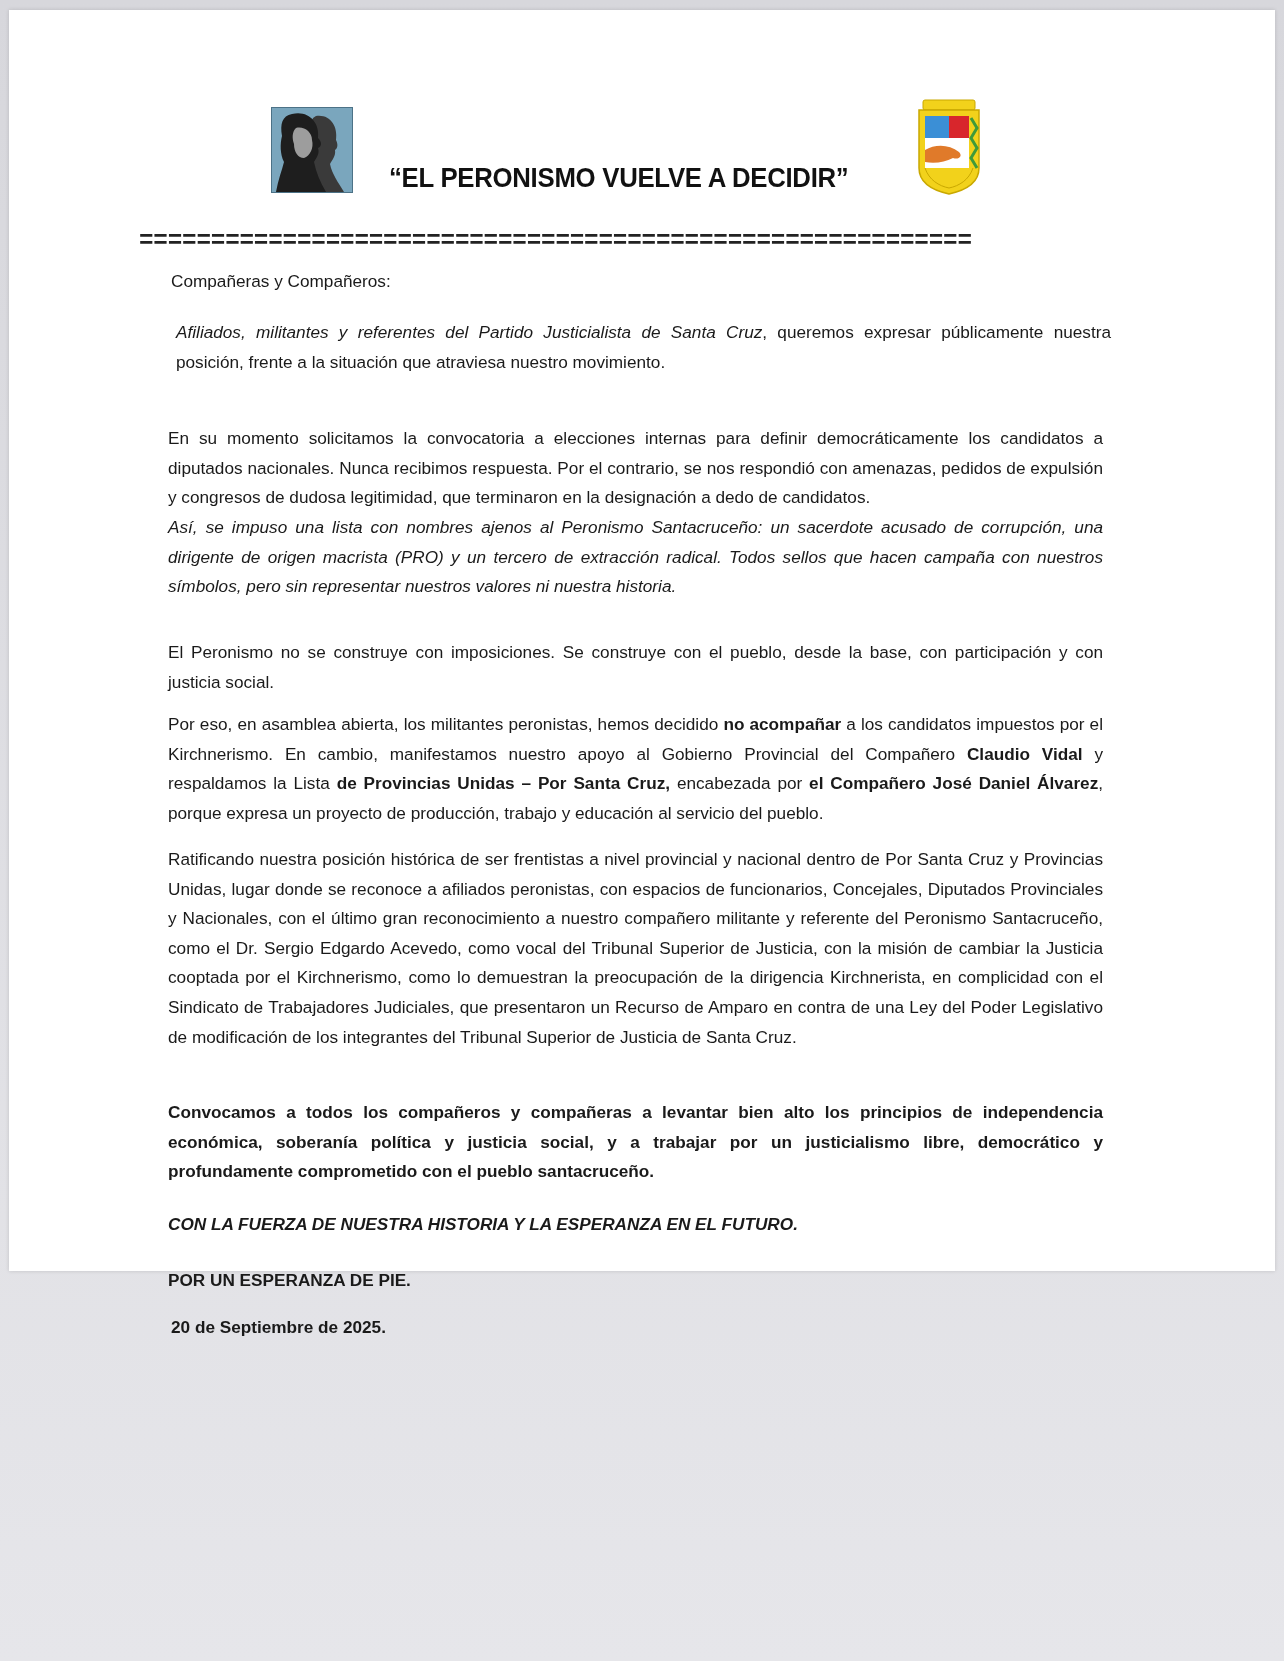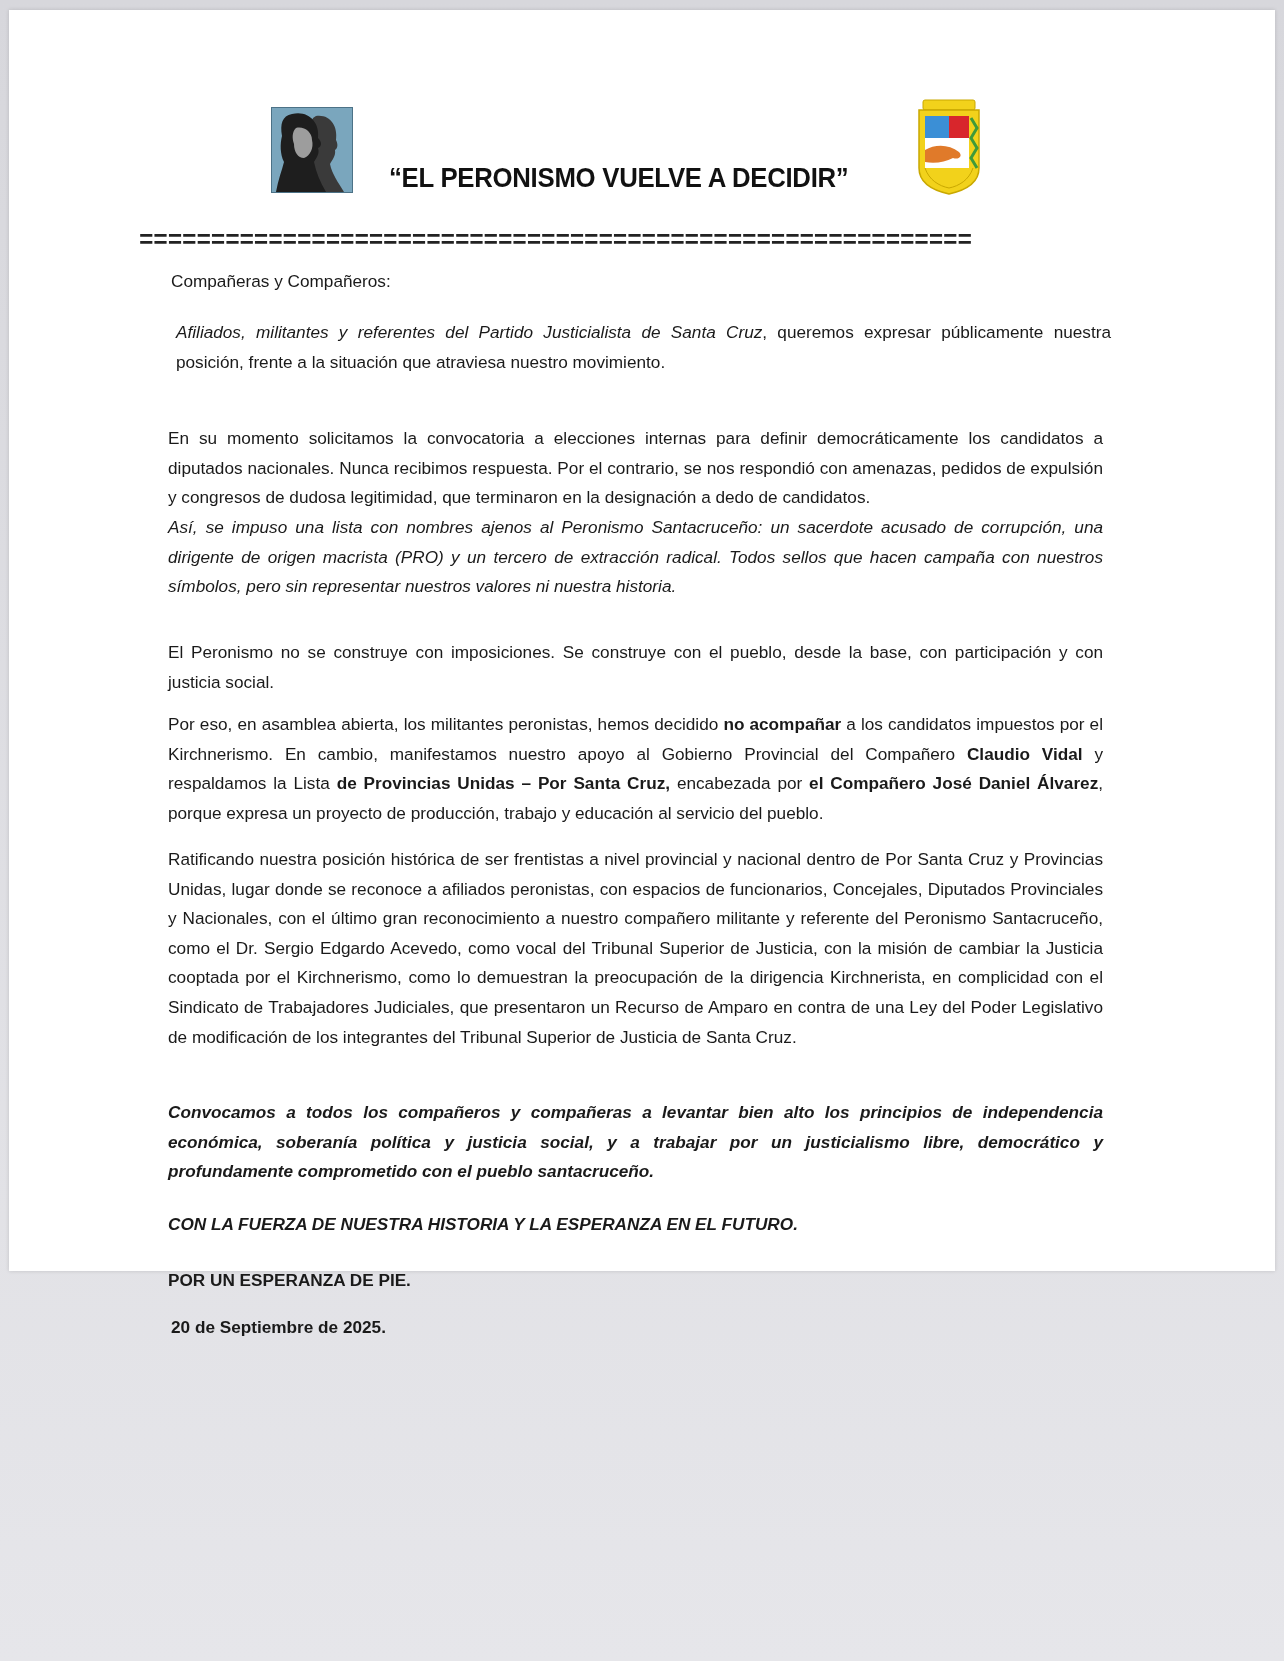--- a/index.html
+++ b/index.html
@@ -91,21 +91,21 @@
     <p class="p" style="top:390px;margin-top:24px;">En su momento solicitamos la convocatoria a elecciones internas para definir democráticamente los candidatos a diputados nacionales. Nunca recibimos respuesta. Por el contrario, se nos respondió con amenazas, pedidos de expulsión y congresos de dudosa legitimidad, que terminaron en la designación a dedo de candidatos.</p>
 
     <p class="p" style="top:503px;font-style:italic;">Así, se impuso una lista con nombres ajenos al Peronismo Santacruceño: un sacerdote acusado de corrupción, una dirigente de origen macrista (PRO) y un tercero de extracción radical. Todos sellos que hacen campaña con nuestros símbolos, pero sin representar nuestros valores ni nuestra historia.</p>
 
     <p class="p" style="top:628px;">El Peronismo no se construye con imposiciones. Se construye con el pueblo, desde la base, con participación y con justicia social.</p>
 
     <p class="p" style="top:700px;"><span>Por eso, en asamblea abierta, los militantes peronistas, hemos decidido </span><b>no acompañar</b><span> a los candidatos impuestos por el Kirchnerismo. En cambio, manifestamos nuestro apoyo al Gobierno Provincial del Compañero </span><b>Claudio Vidal</b><span> y respaldamos la Lista </span><b>de Provincias Unidas – Por Santa Cruz,</b><span> encabezada por </span><b>el Compañero José Daniel Álvarez</b><span>, porque expresa un proyecto de producción, trabajo y educación al servicio del pueblo.</span></p>
 
     <p class="p" style="top:835px;">Ratificando nuestra posición histórica de ser frentistas a nivel provincial y nacional dentro de Por Santa Cruz y Provincias Unidas, lugar donde se reconoce a afiliados peronistas,  con espacios de funcionarios, Concejales, Diputados Provinciales y Nacionales, con el último gran reconocimiento a nuestro compañero militante y referente del Peronismo Santacruceño, como el Dr. Sergio Edgardo Acevedo, como vocal del Tribunal Superior de Justicia, con la misión de cambiar la Justicia cooptada por el Kirchnerismo, como lo demuestran la preocupación de la dirigencia Kirchnerista, en complicidad con el Sindicato de Trabajadores Judiciales, que presentaron un Recurso de Amparo en contra de una Ley del Poder Legislativo de modificación de los integrantes del Tribunal Superior de Justicia de Santa Cruz.</p>
 
-    <p class="p bold" style="top:1088px;font-style:italic;">Convocamos a todos los compañeros y compañeras a levantar bien alto los principios de independencia económica, soberanía política y justicia social, y a trabajar por un justicialismo libre, democrático y profundamente comprometido con el pueblo santacruceño.</p>
+    <p class="p bold" style="top:1088px;">Convocamos a todos los compañeros y compañeras a levantar bien alto los principios de independencia económica, soberanía política y justicia social, y a trabajar por un justicialismo libre, democrático y profundamente comprometido con el pueblo santacruceño.</p>
 
     <p class="p bold" style="top:1200px;font-style:italic;">CON LA FUERZA DE NUESTRA HISTORIA Y LA ESPERANZA EN EL FUTURO.</p>
 
     <p class="p bold" style="top:1256px;">POR UN ESPERANZA DE PIE.</p>
 
     <p class="p date" style="top:1303px;">20 de Septiembre de 2025.</p>
 
   </div>
 </div>
 

